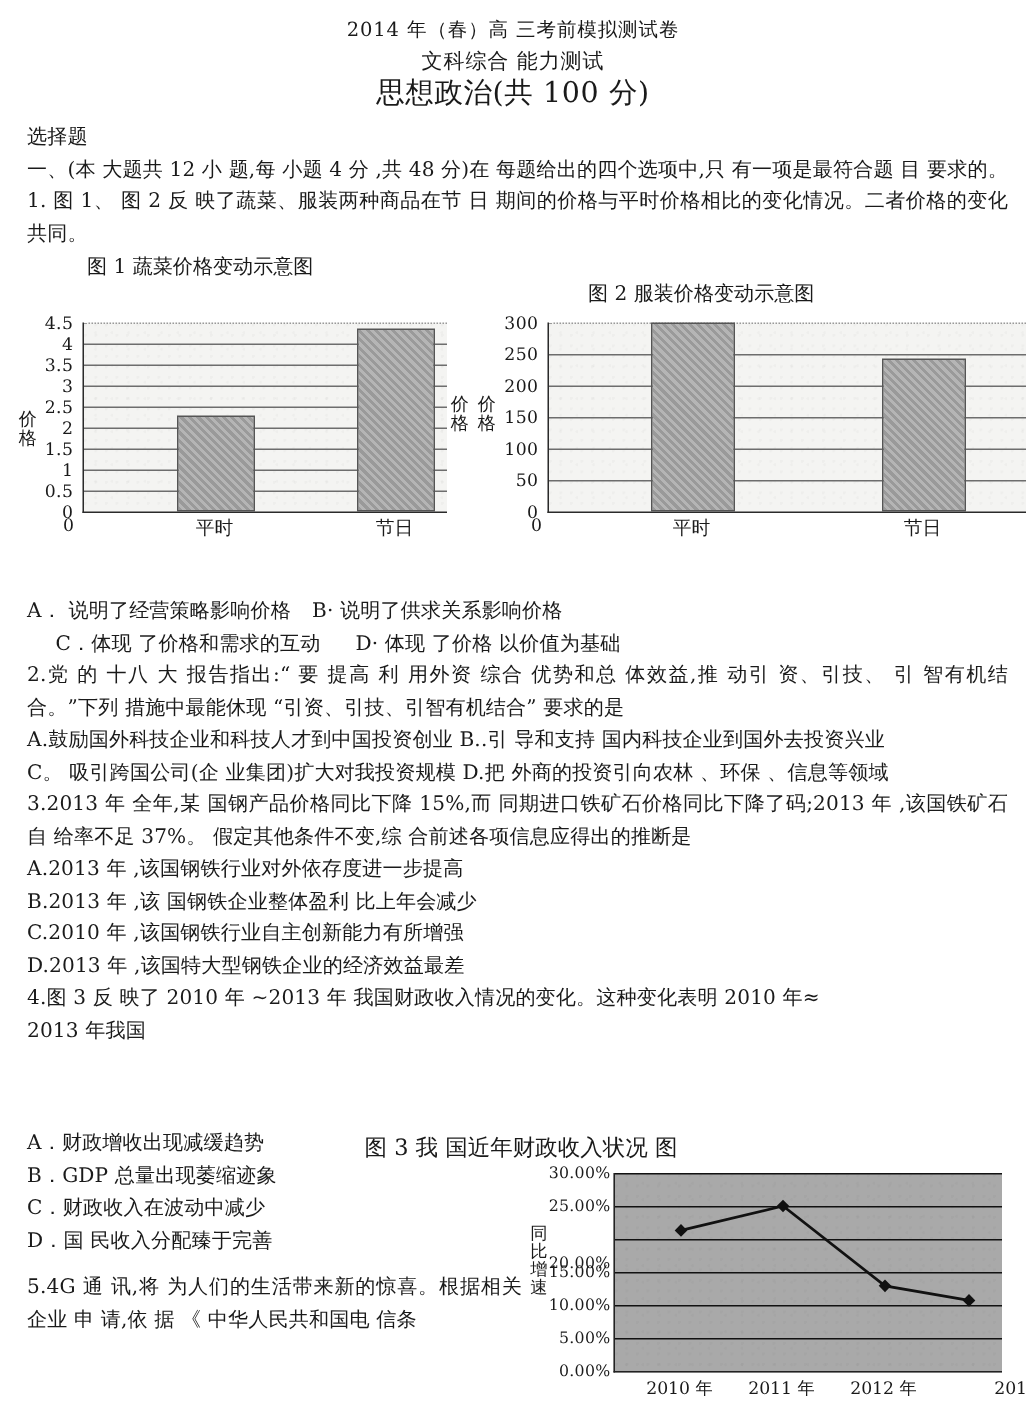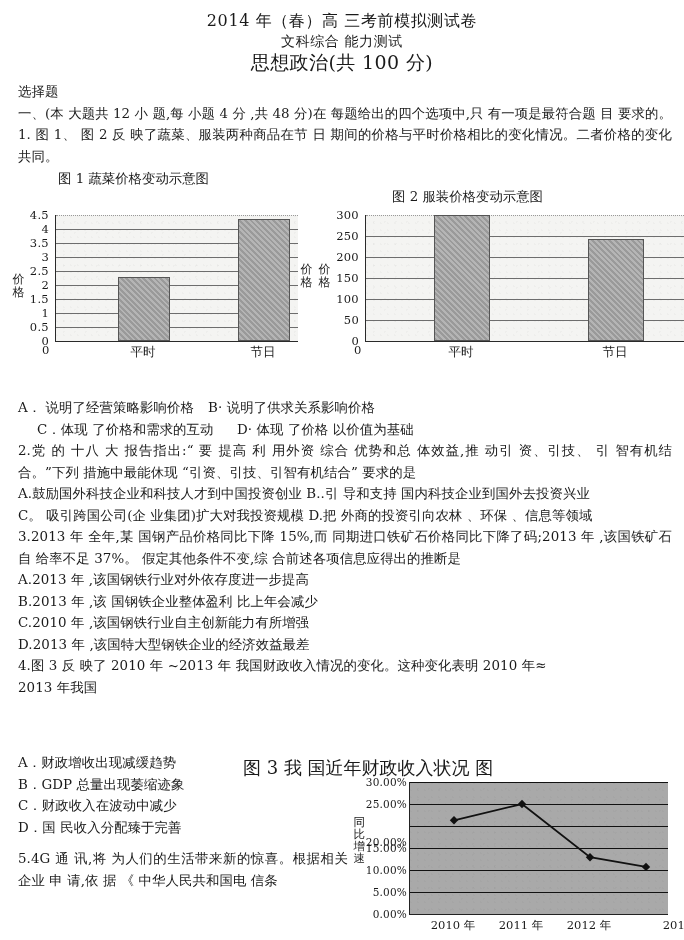--- a/index.html
+++ b/index.html
@@ -20,21 +20,21 @@
     left: 0; top: 0;
     width: 684px; height: 940px;
     padding: 0;
   }
   
   .title-block {
     text-align: center;
     padding-top: 10px;
   }
   .doc-title {
-    font-size: 16px;
+    font-size: 13px;
     letter-spacing: .6px;
     line-height: 21px;
   }
   .doc-subtitle {
     font-size: 14px;
     letter-spacing: .6px;
     line-height: 21px;
   }
   .doc-subtitle2 {
     font-size: 19px;
@@ -210,21 +210,21 @@
   .q4-block {
     position: absolute;
     left: 18px;
     top: 752px;
     width: 250px;
   }
   .fig3-cap {
     position: absolute;
     left: 243px;
     top: 756px;
-    font-size: 18px;
+    font-size: 15px;
     white-space: nowrap;
   }
 </style>
 </head>
 <body>
 
 <div class="page">
 
   <div class="title-block">
     <div class="doc-title">2014 年（春）高 三考前模拟测试卷</div>

